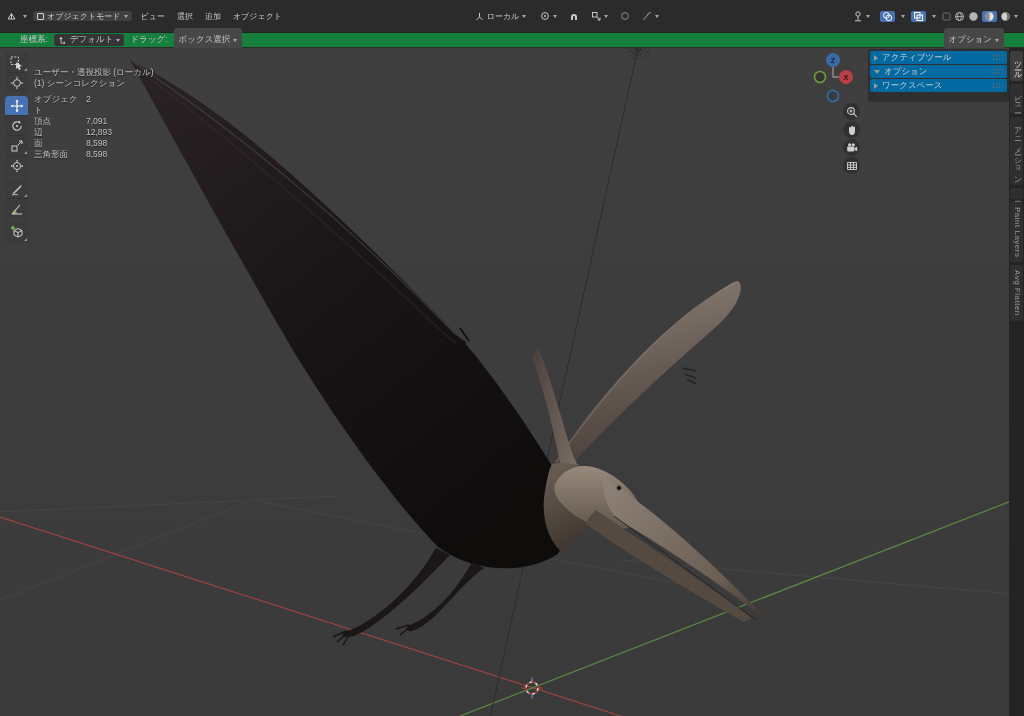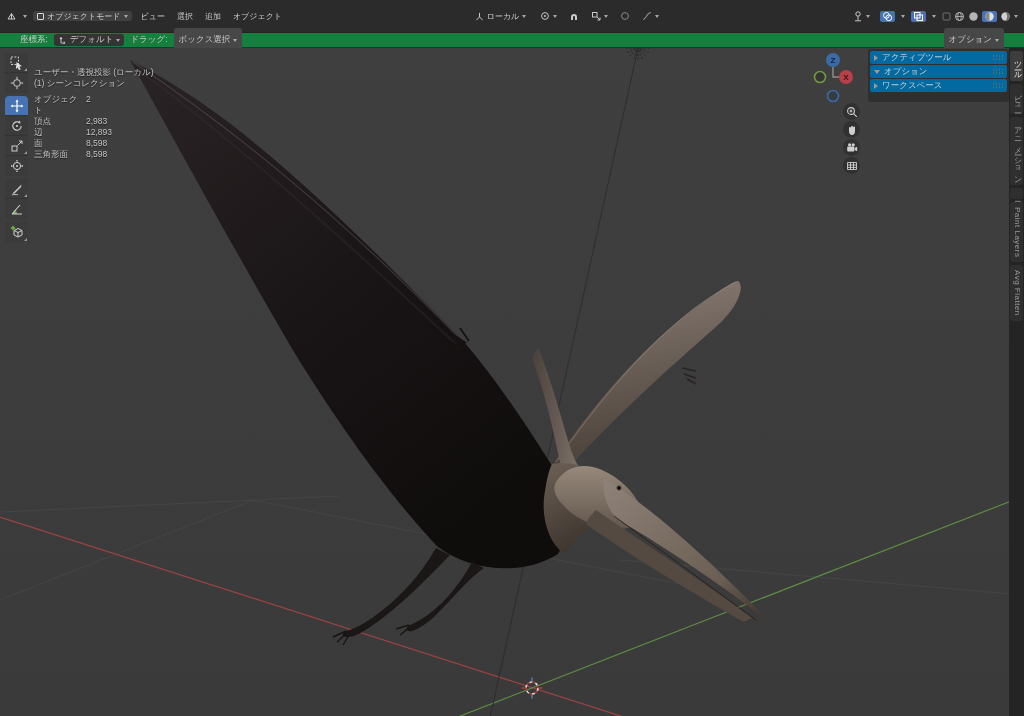--- a/index.html
+++ b/index.html
@@ -414,21 +414,21 @@
   <div class="stats">
     <div>ユーザー・透視投影 (ローカル)</div>
     <div>(1) シーンコレクション</div>
     <div class="tbl">
       <div class="r">
           <span class="l">オブジェクト</span>
           <span>2</span>
         </div>
       <div class="r">
           <span class="l">頂点</span>
-          <span>2,983</span>
+          <span>7,091</span>
         </div>
       <div class="r">
           <span class="l">辺</span>
           <span>12,893</span>
         </div>
       <div class="r">
           <span class="l">面</span>
           <span>8,598</span>
         </div>
       <div class="r">

